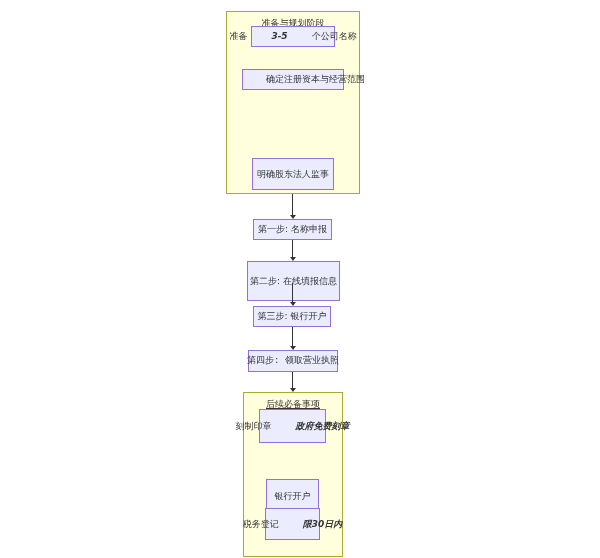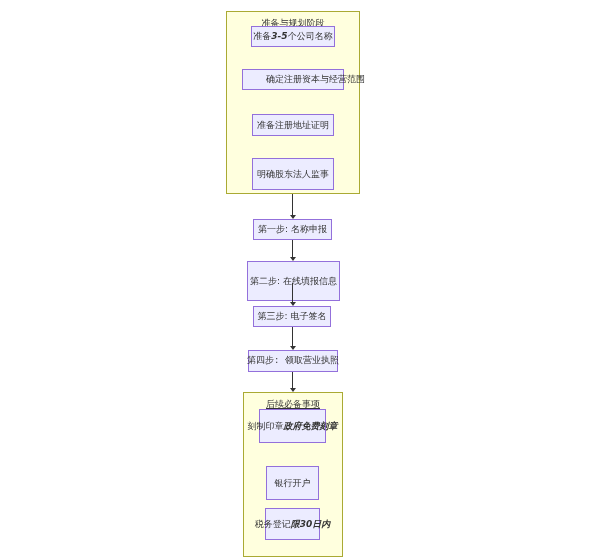--- a/index.html
+++ b/index.html
@@ -35,20 +35,21 @@
     border: 1px solid var(--node-border, #9370DB);
     display: flex;
     flex-direction: row;
     align-items: center;
     justify-content: center;
     font-size: 9px;
     line-height: 11px;
     text-align: center;
     white-space: nowrap;
     color: var(--text, #333333);
+    gap: 24px;
   }
   .node.two-line { line-height: 13px; }
   .b { font-weight: bold; font-style: italic; }
   .arrow {
     position: absolute;
     width: 1px;
     background: var(--arrow, #333333);
   }
   .arrow::after {
     content: "";
@@ -74,64 +75,61 @@
   <div class="node" style="left:251px; top:26px; width:84px; height:21px;">
     <span>准备</span>
       <span class="b">3-5</span>
       <span>个公司名称</span>
   </div>
 
   <div class="node" style="left:242px; top:69px; width:102px; height:21px;padding-left:45px;">
     <span>确定注册资本与经营范围</span>
   </div>
 
-  <div class="node" style="left:252px; top:114px; width:82px; height:22px;">
-    <span>准备注册地址证明</span>
-  </div>
 
   <div class="node" style="left:252px; top:158px; width:82px; height:32px;">
     <span>明确股东法人监事</span>
   </div>
 
   <div class="arrow" style="left:292px; top:194px; height:21px;"></div>
 
   <div class="node" style="left:253px; top:219px; width:79px; height:21px;text-align:center;">
     <span>第一步: 名称申报</span>
   </div>
 
   <div class="arrow" style="left:292px; top:240px; height:17px;"></div>
 
   <div class="node" style="left:247px; top:261px; width:93px; height:40px;">
     <span>第二步: 在线填报信息</span>
   </div>
 
   <div class="arrow" style="left:292px; top:283px; height:19px;"></div>
 
   <div class="node" style="left:253px; top:306px; width:78px; height:21px;">
-    <span>第三步: 电子签名</span>
+    <span>第三步: 银行开户</span>
   </div>
 
   <div class="arrow" style="left:292px; top:327px; height:19px;"></div>
 
   <div class="node" style="left:248px; top:350px; width:90px; height:22px;font-family:Liberation Mono, monospace;">
     <span>第四步: 领取营业执照</span>
   </div>
 
   <div class="arrow" style="left:292px; top:372px; height:16px;"></div>
 
   <div class="cluster" style="left:243px; top:392px; width:100px; height:165px;">
     <div class="cluster-title">后续必备事项</div>
   </div>
 
   <div class="node two-line" style="left:259px; top:409px; width:67px; height:34px;">
     <span>刻制印章</span>
     <span class="b">政府免费刻章</span>
   </div>
 
-  <div class="node" style="left:266px; top:466px; width:53px; height:34px;">
+  <div class="node" style="left:266px; top:479px; width:53px; height:34px;">
     <span>银行开户</span>
   </div>
 
   <div class="node two-line" style="left:265px; top:508px; width:55px; height:32px;">
     <span>税务登记</span>
     <span class="b">限30日内</span>
   </div>
 
 </div>
 

